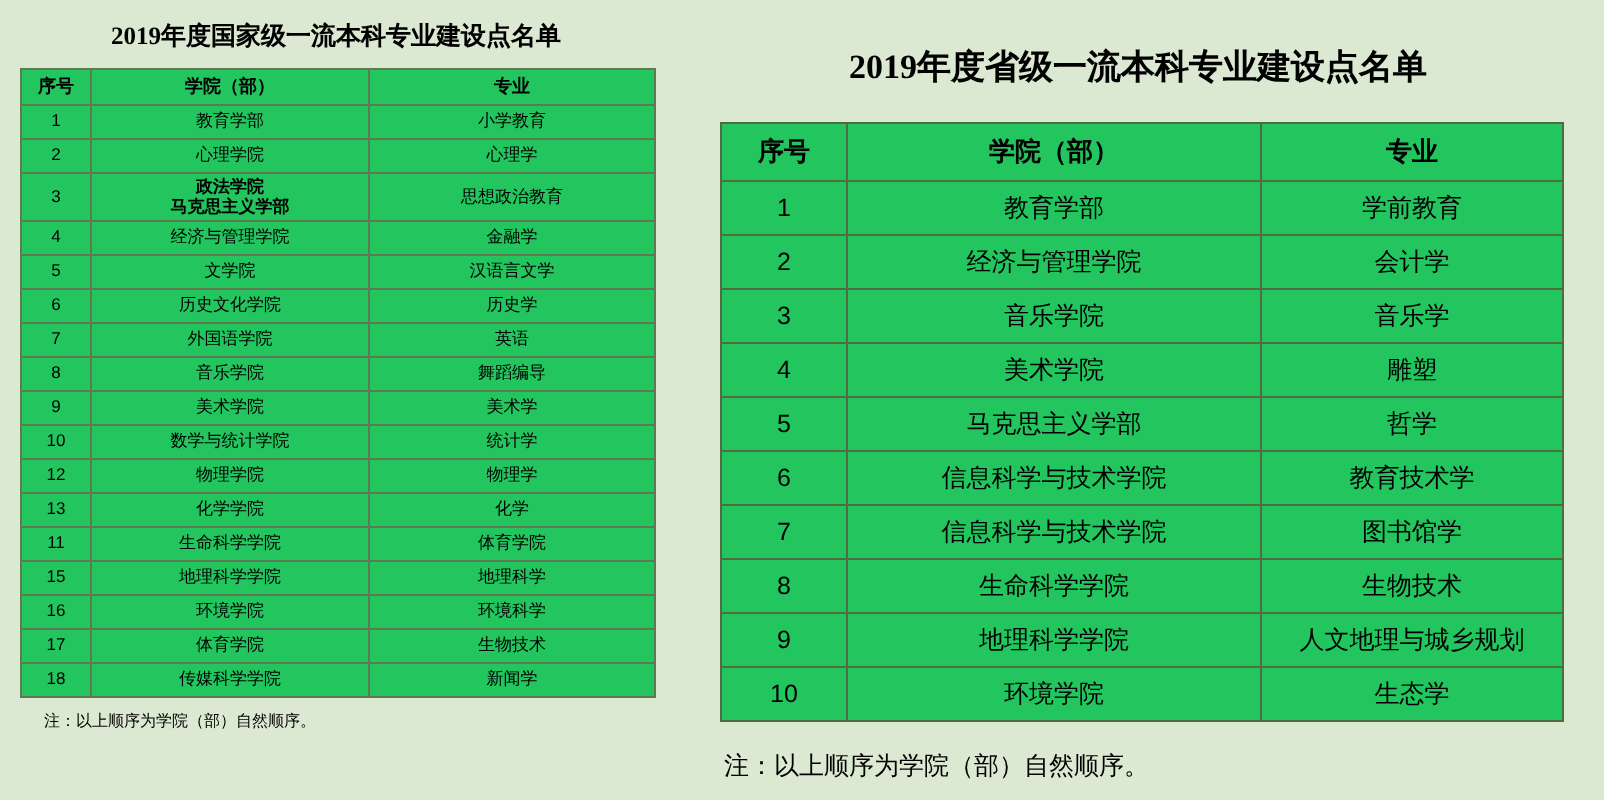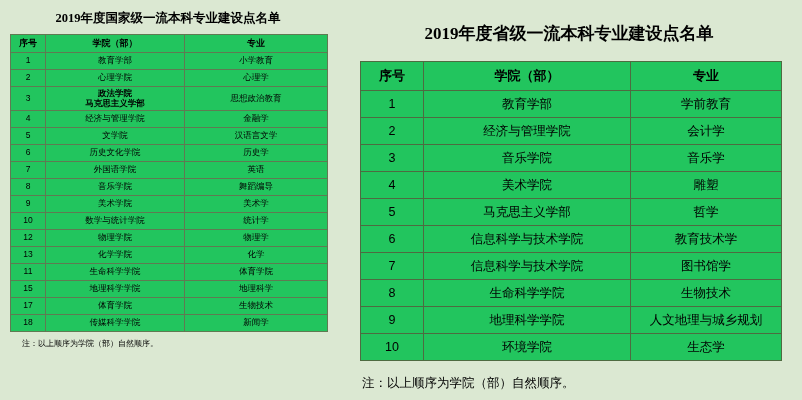--- a/index.html
+++ b/index.html
@@ -209,20 +209,25 @@
             <td class="c-no">11</td>
             <td class="c-col">生命科学学院</td>
             <td class="c-maj">体育学院</td>
           </tr>
           <tr>
             <td class="c-no">15</td>
             <td class="c-col">地理科学学院</td>
             <td class="c-maj">地理科学</td>
           </tr>
           <tr>
+            <td class="c-no">16</td>
+            <td class="c-col">环境学院</td>
+            <td class="c-maj">环境科学</td>
+          </tr>
+          <tr>
             <td class="c-no">17</td>
             <td class="c-col">体育学院</td>
             <td class="c-maj">生物技术</td>
           </tr>
           <tr>
             <td class="c-no">18</td>
             <td class="c-col">传媒科学学院</td>
             <td class="c-maj">新闻学</td>
           </tr>
         </tbody>

